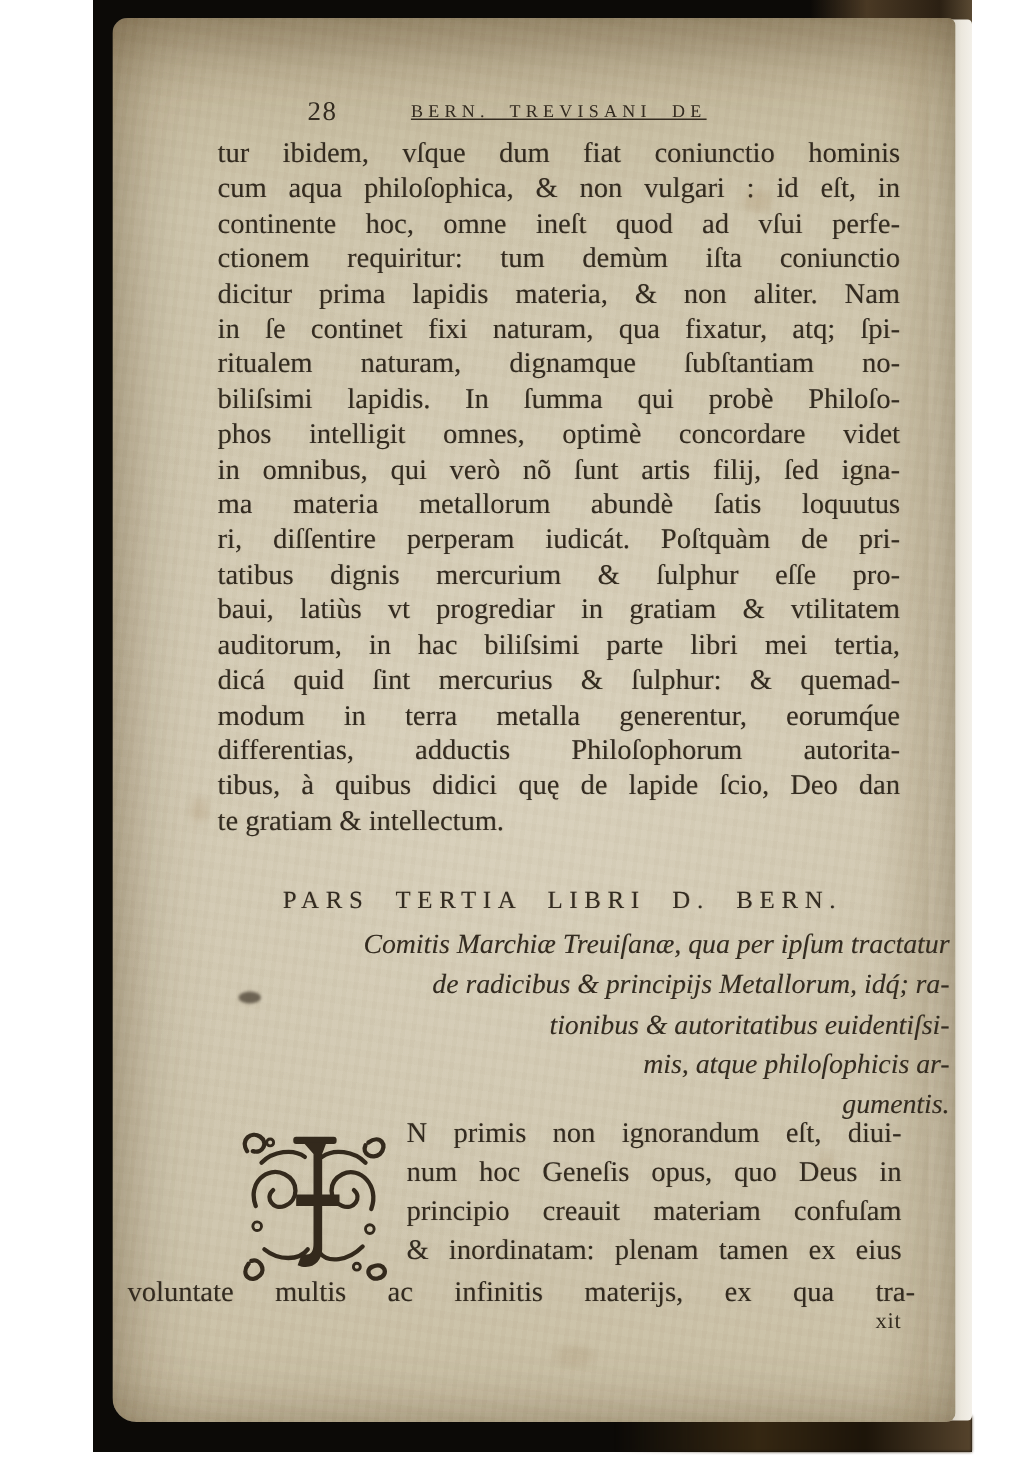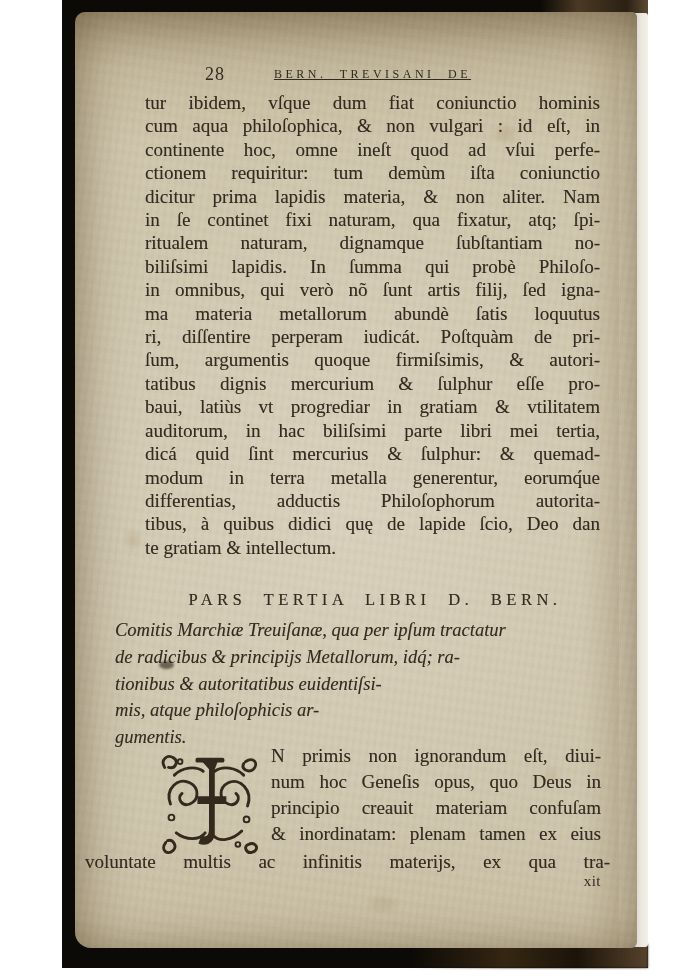--- a/index.html
+++ b/index.html
@@ -44,21 +44,21 @@
   
   .body-text{position:absolute;left:70px;top:79px;width:455px;font-size:19px;line-height:23.4px;
     text-shadow:.3px .3px .5px rgba(45,35,20,.35);}
   .tline{text-align:justify;text-align-last:justify;white-space:normal;}
   .body-text .tline:last-child{text-align-last:left;}
   
   .section-heading{position:absolute;left:70px;top:578px;width:460px;text-align:center;
     font-size:16.5px;letter-spacing:4.5px;word-spacing:9px;
     text-shadow:.3px .3px .5px rgba(45,35,20,.35);}
   .subheading{position:absolute;left:40px;top:605px;width:518px;font-style:italic;
-    font-size:18.5px;line-height:26.8px;text-align:left;
+    font-size:18.5px;line-height:26.8px;text-align:right;
     text-shadow:.3px .3px .4px rgba(45,35,20,.3);}
   
   .dropcap{position:absolute;left:80px;top:740px;width:108px;height:104px;}
   .dropcap svg{width:100%;height:100%;}
   .beside{position:absolute;left:196px;top:731px;width:330px;font-size:19px;line-height:25.9px;
     text-shadow:.3px .3px .5px rgba(45,35,20,.35);}
   .beside .tline{text-align-last:justify;}
   .fullline{position:absolute;left:10px;top:839px;width:525px;font-size:19px;
     text-align:justify;text-align-last:justify;text-shadow:.3px .3px .5px rgba(45,35,20,.35);}
   .catchword{position:absolute;right:36px;top:861px;font-size:15px;letter-spacing:.5px;}
@@ -92,24 +92,24 @@
 
     <div class="body-text">
         <div class="tline">tur ibidem, vſque dum fiat coniunctio hominis</div>
         <div class="tline">cum aqua philoſophica, &amp; non vulgari : id eſt, in</div>
         <div class="tline">continente hoc, omne ineſt quod ad vſui perfe-</div>
         <div class="tline">ctionem requiritur: tum demùm iſta coniunctio</div>
         <div class="tline">dicitur prima lapidis materia, &amp; non aliter. Nam</div>
         <div class="tline">in ſe continet fixi naturam, qua fixatur, atq; ſpi-</div>
         <div class="tline">ritualem naturam, dignamque ſubſtantiam no-</div>
         <div class="tline">biliſsimi lapidis. In ſumma qui probè Philoſo-</div>
+        <div class="tline">phos intelligit omnes, optimè concordare videt</div>
         <div class="tline">in omnibus, qui verò nõ ſunt artis filij, ſed igna-</div>
         <div class="tline">ma materia metallorum abundè ſatis loquutus</div>
         <div class="tline">ri, diſſentire perperam iudicát. Poſtquàm de pri-</div>
-        <div class="tline">ſum, argumentis quoque firmiſsimis, &amp; autori-</div>
         <div class="tline">tatibus dignis mercurium &amp; ſulphur eſſe pro-</div>
         <div class="tline">baui, latiùs vt progrediar in gratiam &amp; vtilitatem</div>
         <div class="tline">auditorum, in hac biliſsimi parte libri mei tertia,</div>
         <div class="tline">dicá quid ſint mercurius &amp; ſulphur: &amp; quemad-</div>
         <div class="tline">modum in terra metalla generentur, eorumq́ue</div>
         <div class="tline">differentias, adductis Philoſophorum autorita-</div>
         <div class="tline">tibus, à quibus didici quę de lapide ſcio, Deo dan</div>
         <div class="tline">te gratiam &amp; intellectum.</div>
       </div>
 

